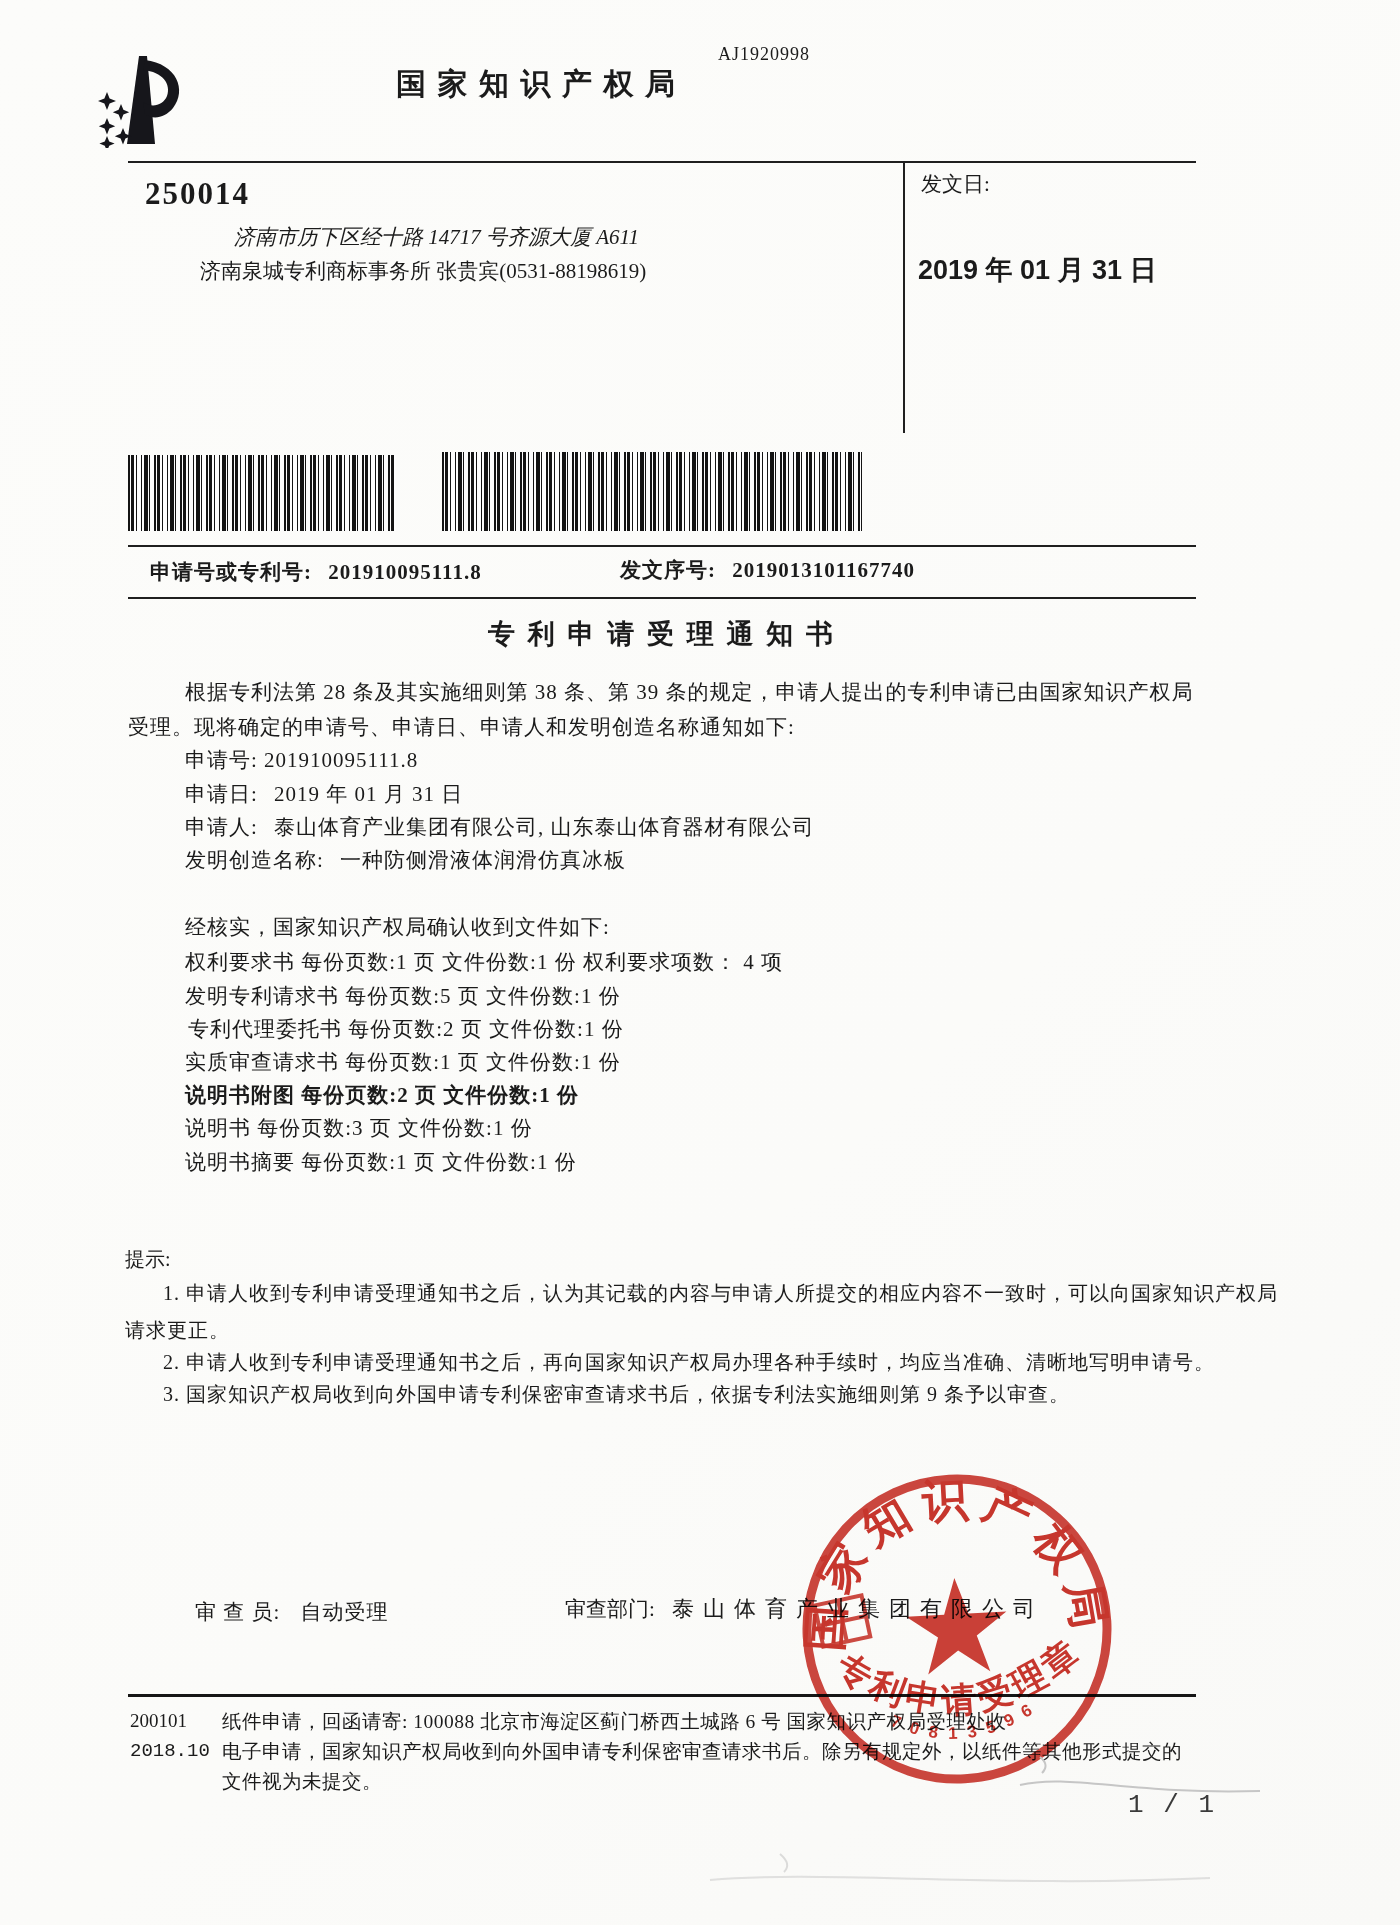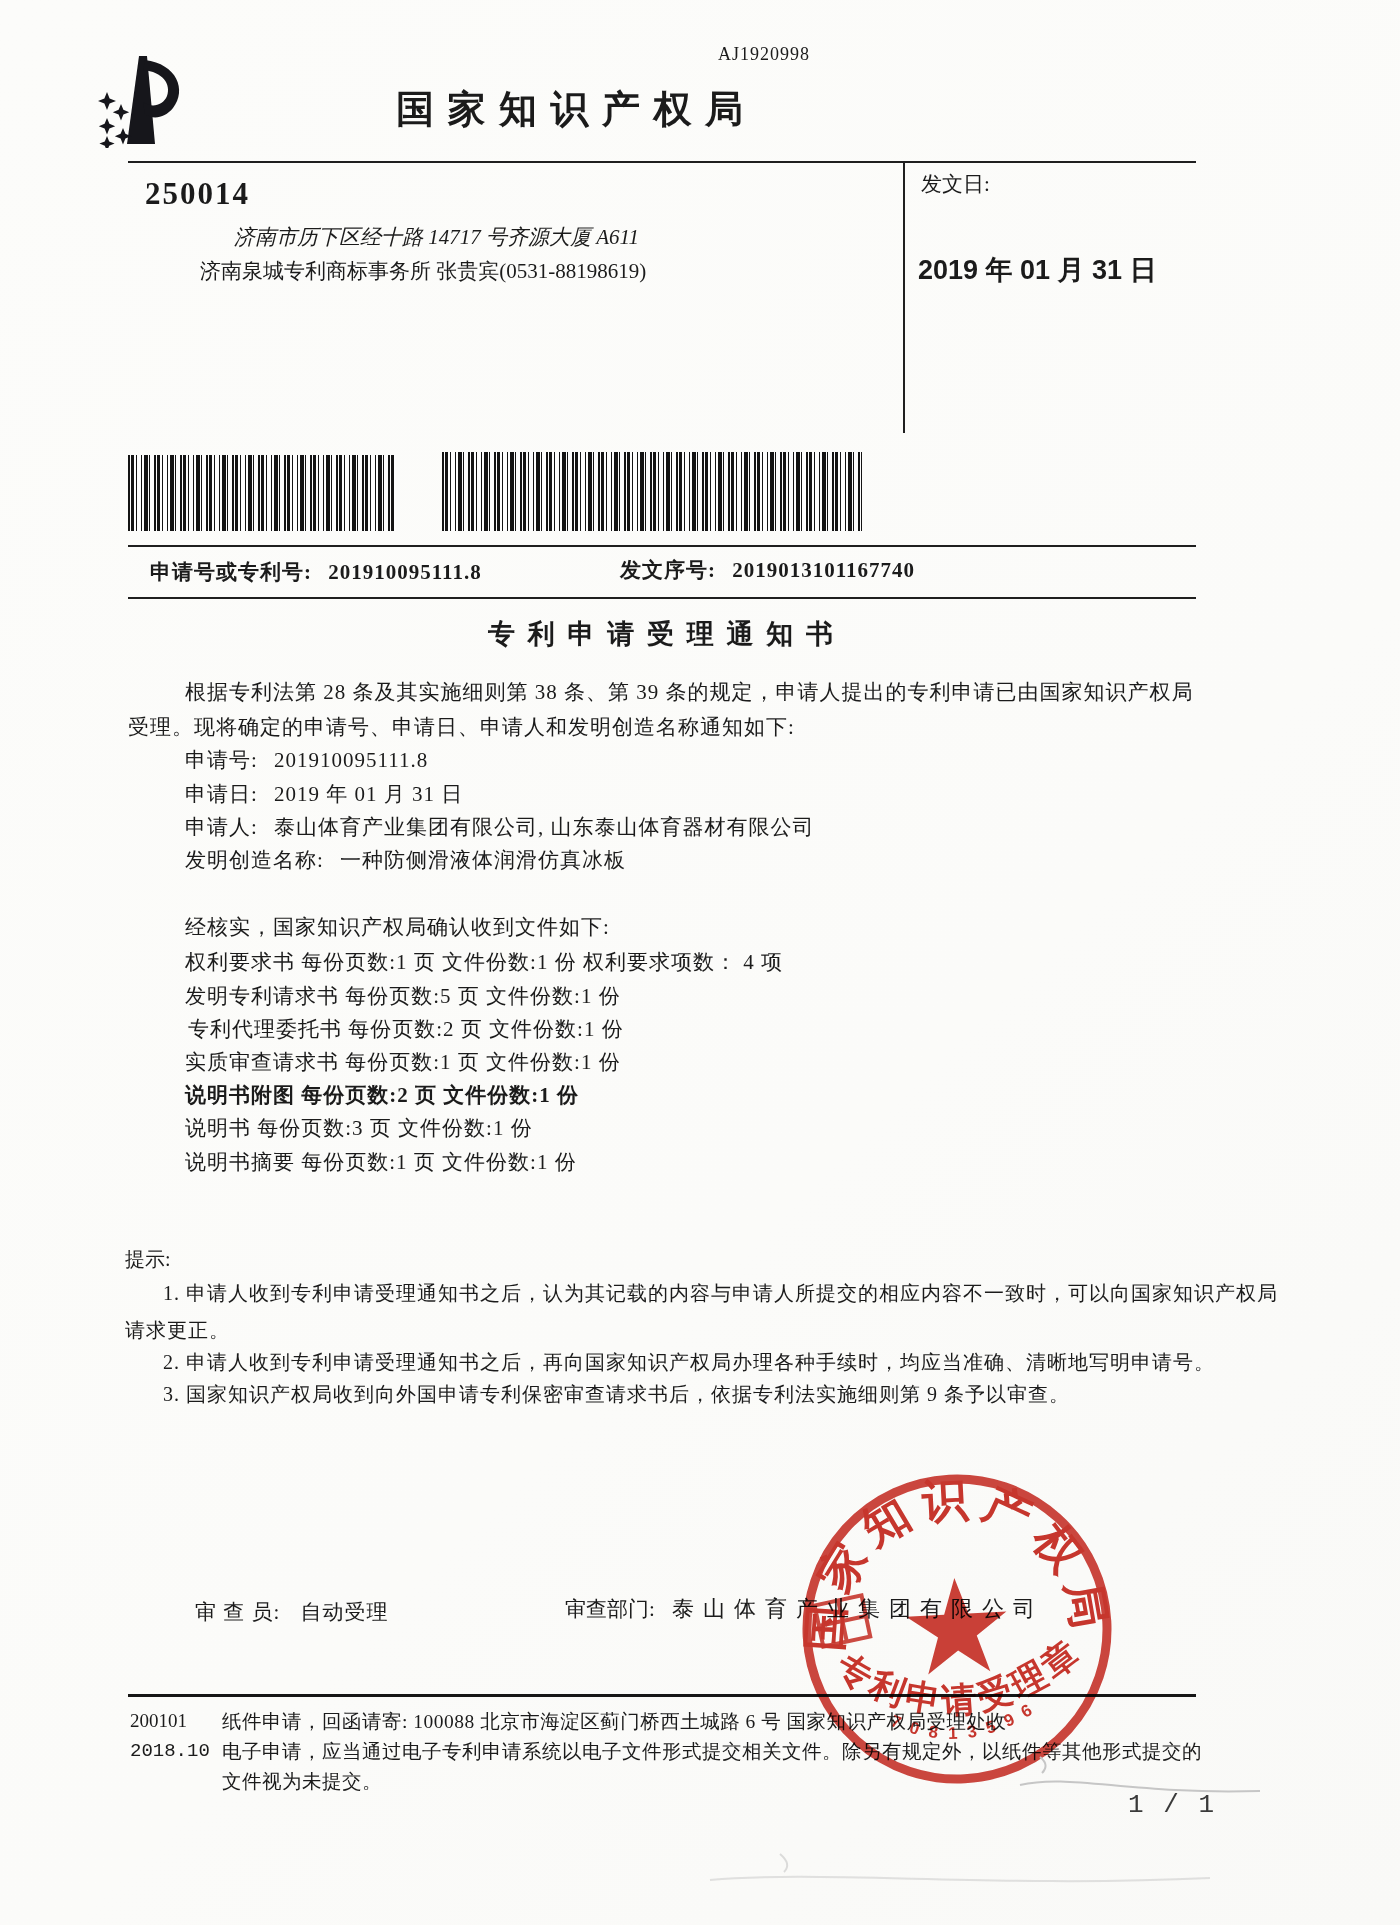--- a/index.html
+++ b/index.html
@@ -23,21 +23,21 @@
   .bodytext{font-size:21px;letter-spacing:1px;white-space:nowrap;}
   .barcode{
     background:repeating-linear-gradient(90deg,
       #141414 0 2px,#fdfdfd 2px 3px,
       #141414 3px 6px,#fdfdfd 6px 8px,
       #141414 8px 9px,#fdfdfd 9px 13px,
       #141414 13px 14px,#fdfdfd 14px 16px,
       #141414 16px 20px,#fdfdfd 20px 21px,
       #141414 21px 22px,#fdfdfd 22px 26px);
   }
-  .field-row .lbl{margin-right:10px;}
+  .field-row .lbl{}
   #stamp-wrap{mix-blend-mode:multiply;opacity:0.93;transform:rotate(-3deg);}
   .faint{stroke:#c6c6c6;fill:none;stroke-width:2;}
 </style>
 </head>
 <body>
 
 <div id="page">
 
   <div class="abs serif" style="left:718px;top:44px;font-size:18px;letter-spacing:1px;">AJ1920998</div>
 
@@ -51,21 +51,21 @@
 
         <path d="M 22,44 l 2.6,6.4 6.4,2.6 -6.4,2.6 -2.6,6.4 -2.6,-6.4 -6.4,-2.6 6.4,-2.6 Z"></path>
         <path d="M 36,56 l 2.4,5.8 5.8,2.4 -5.8,2.4 -2.4,5.8 -2.4,-5.8 -5.8,-2.4 5.8,-2.4 Z"></path>
         <path d="M 22,70 l 2.4,5.8 5.8,2.4 -5.8,2.4 -2.4,5.8 -2.4,-5.8 -5.8,-2.4 5.8,-2.4 Z"></path>
         <path d="M 38,80 l 2.4,5.8 5.8,2.4 -5.8,2.4 -2.4,5.8 -2.4,-5.8 -5.8,-2.4 5.8,-2.4 Z"></path>
         <path d="M 22,88 l 2.2,5.4 5.4,2.2 -5.4,2.2 -2.2,5.4 -2.2,-5.4 -5.4,-2.2 5.4,-2.2 Z"></path>
       </g>
     </svg>
   </div>
 
-  <div class="abs serif b" style="left:396px;top:84px;font-size:38px;letter-spacing:2px;white-space:nowrap;">国 家 知 识 产 权 局</div>
+  <div class="abs serif b" style="left:396px;top:64px;font-size:30px;letter-spacing:2px;white-space:nowrap;">国 家 知 识 产 权 局</div>
 
   <div class="abs rule" style="left:128px;top:161px;width:1068px;"></div>
   <div class="abs" style="left:903px;top:161px;width:2px;height:272px;background:#1f1f1f;"></div>
 
   <div class="abs serif b" style="left:145px;top:176px;font-size:31px;letter-spacing:2px;">250014</div>
   <div class="abs serif" style="left:234px;top:223px;font-size:21px;white-space:nowrap;font-style:italic;">济南市历下区经十路 14717 号齐源大厦 A611</div>
   <div class="abs serif" style="left:200px;top:257px;font-size:21px;white-space:nowrap;">济南泉城专利商标事务所 张贵宾(0531-88198619)</div>
 
   <div class="abs serif" style="left:921px;top:170px;font-size:21px;">发文日:</div>
   <div class="abs b" style="left:918px;top:252px;font-size:27px;font-family:'Liberation Sans','DejaVu Sans',sans-serif;white-space:nowrap;">2019 年 01 月 31 日</div>
@@ -127,21 +127,21 @@
   </div>
   <div class="abs serif" style="left:565px;top:1594px;font-size:21px;white-space:nowrap;">
     <span style="margin-right:12px;">审查部门:</span>
     <span style="font-size:22px;letter-spacing:9px;">泰山体育产业集团有限公司</span>
   </div>
 
   <div class="abs" style="left:128px;top:1694px;width:1068px;height:3px;background:#161616;"></div>
   <div class="abs serif" style="left:130px;top:1710px;font-size:19px;">200101</div>
   <div class="abs serif" style="left:130px;top:1740px;font-size:19px;font-family:Liberation Mono, monospace;">2018.10</div>
   <div class="abs serif" style="left:222px;top:1708px;font-size:19.5px;letter-spacing:0.5px;white-space:nowrap;">纸件申请，回函请寄: 100088  北京市海淀区蓟门桥西土城路 6 号   国家知识产权局受理处收</div>
-  <div class="abs serif" style="left:222px;top:1738px;font-size:19.5px;letter-spacing:0.5px;white-space:nowrap;">电子申请，应当通过电子专利申请系统以电子文件形式提交相关文件。除另有规定外，以纸件等其他形式提交的</div>
+  <div class="abs serif" style="left:222px;top:1738px;font-size:19.5px;letter-spacing:0.5px;white-space:nowrap;">电子申请，国家知识产权局收到向外国申请专利保密审查请求书后。除另有规定外，以纸件等其他形式提交的</div>
   <div class="abs serif" style="left:222px;top:1768px;font-size:19.5px;letter-spacing:0.5px;">文件视为未提交。</div>
 
   <div class="abs" style="left:1128px;top:1790px;font-size:26px;letter-spacing:2px;color:#3a3a3a;font-family:Liberation Mono, monospace;">1 / 1</div>
 
   <div id="stamp-wrap" class="abs" style="left:790px;top:1462px;width:334px;height:334px;">
     <svg width="334" height="334" viewBox="0 0 334 334">
       <defs>
         <path id="arcTop" d="M 167,170 m -116,0 a 116,116 0 1,1 232,0" fill="none"></path>
         <path id="arcBanner" d="M 52,212 Q 167,290 282,208" fill="none"></path>
         <path id="arcDigits" d="M 88,256 Q 167,300 248,250" fill="none"></path>

